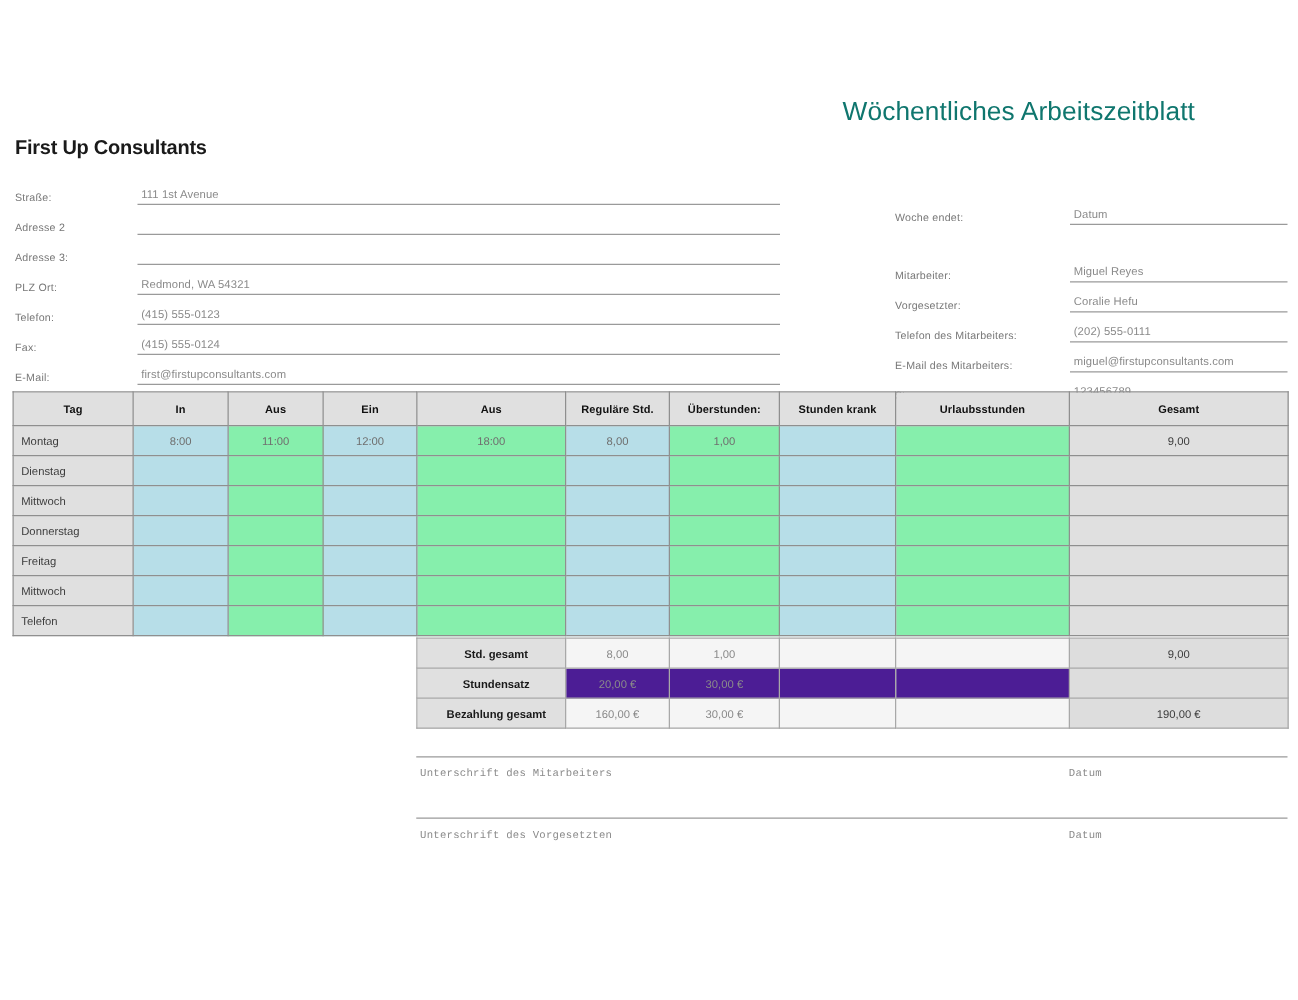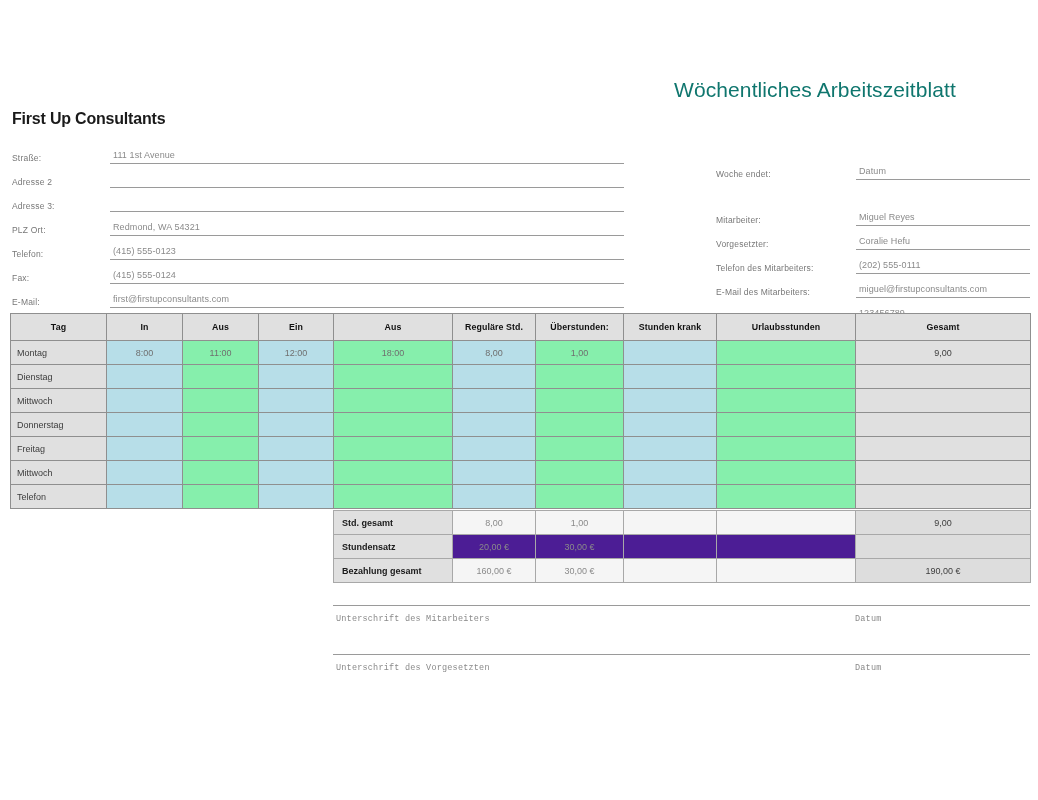--- a/index.html
+++ b/index.html
@@ -149,21 +149,21 @@
     height: 23px;
     padding: 0;
     font-size: 9px;
     text-align: center;
     vertical-align: middle;
     background: #ffffff;
     color: #8a8a8a;
   }
   .summary td.slabel {
     background: #e0e0e0;
-    text-align: left;
+    text-align: center;
     padding-left: 8px;
     font-weight: bold;
     color: #1a1a1a;
     font-size: 9px;
   }
   .summary td.stotal { background: #dddddd; color: #3d3d3d; }
   .summary td.swhite { background: #4c1d95; margin-left: 31px; }
   .summary td.shade  { background: #f5f5f5; }
 
   

